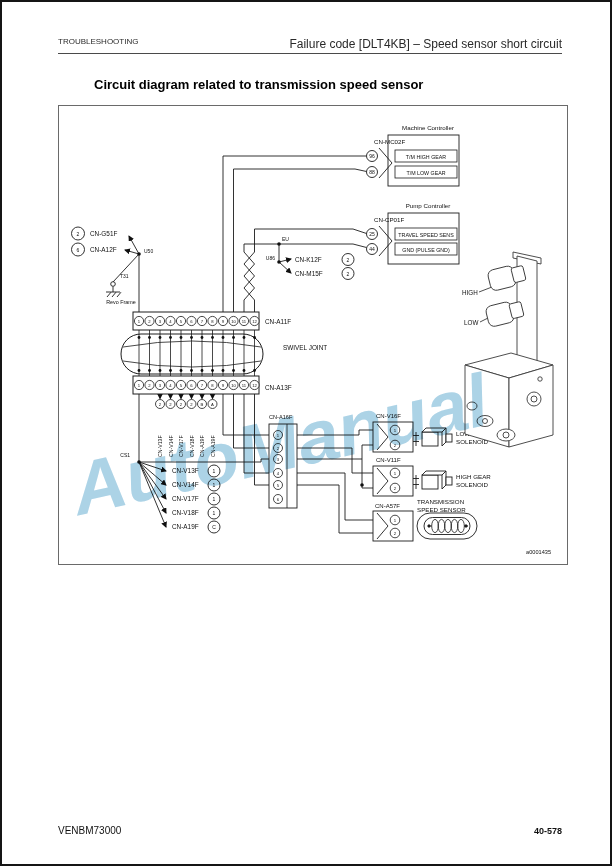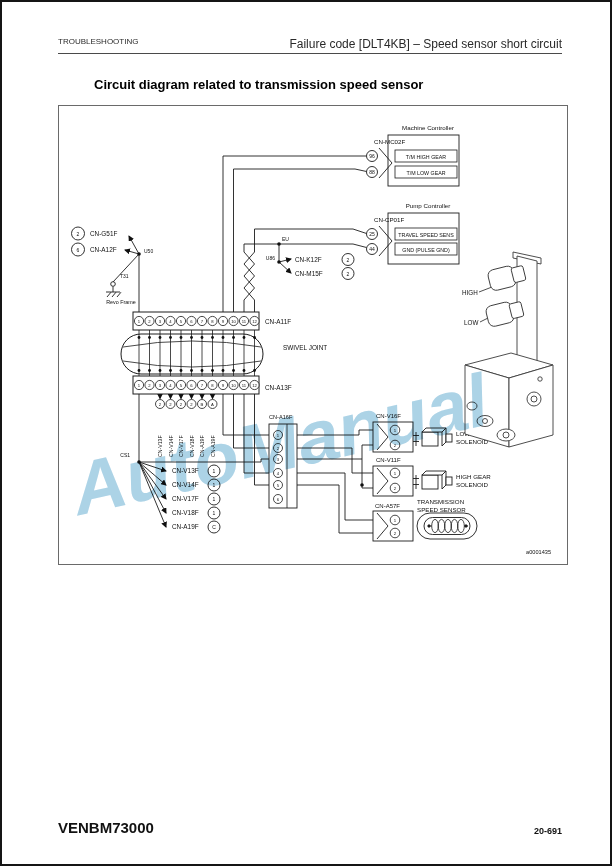--- a/index.html
+++ b/index.html
@@ -10,21 +10,21 @@
   .hdr-r { position:absolute; top:37px; right:50px; font-size:12px; color:#2a2a2a; }
   .hdr-rule { position:absolute; top:53px; left:58px; right:50px; border-top:1.6px solid #4a4a4a; }
   .page-title { position:absolute; top:77px; left:58px; font-size:13px; font-weight:bold; color:#000;margin-left:36px; }
   .diagram { position:absolute; left:58px; top:105px; width:510px; height:460px;
              border:1px solid #6a6a6a; box-sizing:border-box; background:#fff; }
   .diagram svg { position:absolute; left:0; top:0; }
   svg text { font-family:"Liberation Sans", sans-serif; fill:#101010; }
   .watermark { position:absolute; left:14px; top:342px; font-size:74px; font-weight:bold; font-style:italic;
                color:#9ecbe2; opacity:.85; transform:rotate(-12.5deg); transform-origin:0 50%;
                mix-blend-mode:multiply; white-space:nowrap; pointer-events:none; }
-  .ftr-l { position:absolute; bottom:30px; left:58px; font-size:15px; font-weight:bold; color:#111;margin-top:44px; }
+  .ftr-l { position:absolute; bottom:30px; left:58px; font-size:10px; font-weight:normal; color:#111;margin-top:44px; }
   .ftr-r { position:absolute; bottom:30px; right:50px; font-size:9px; font-weight:bold; color:#111; }
 </style>
 </head>
 <body>
 
 <div class="frame"></div>
 
 <div class="hdr-l">TROUBLESHOOTING</div>
 <div class="hdr-r">Failure code [DLT4KB] – Speed sensor short circuit</div>
 <div class="hdr-rule"></div>
@@ -383,13 +383,13 @@
     <circle cx="481" cy="273" r="2.2"></circle>
   </g>
 
   <text x="492" y="448" font-size="5.6" text-anchor="end" fill="#333">a0001435</text>
 </svg>
 
 <div class="watermark">AutoManual</div>
 </div>
 
 <div class="ftr-l">VENBM73000</div>
-<div class="ftr-r">20-691</div>
+<div class="ftr-r">40-578</div>
 
 </body></html>

